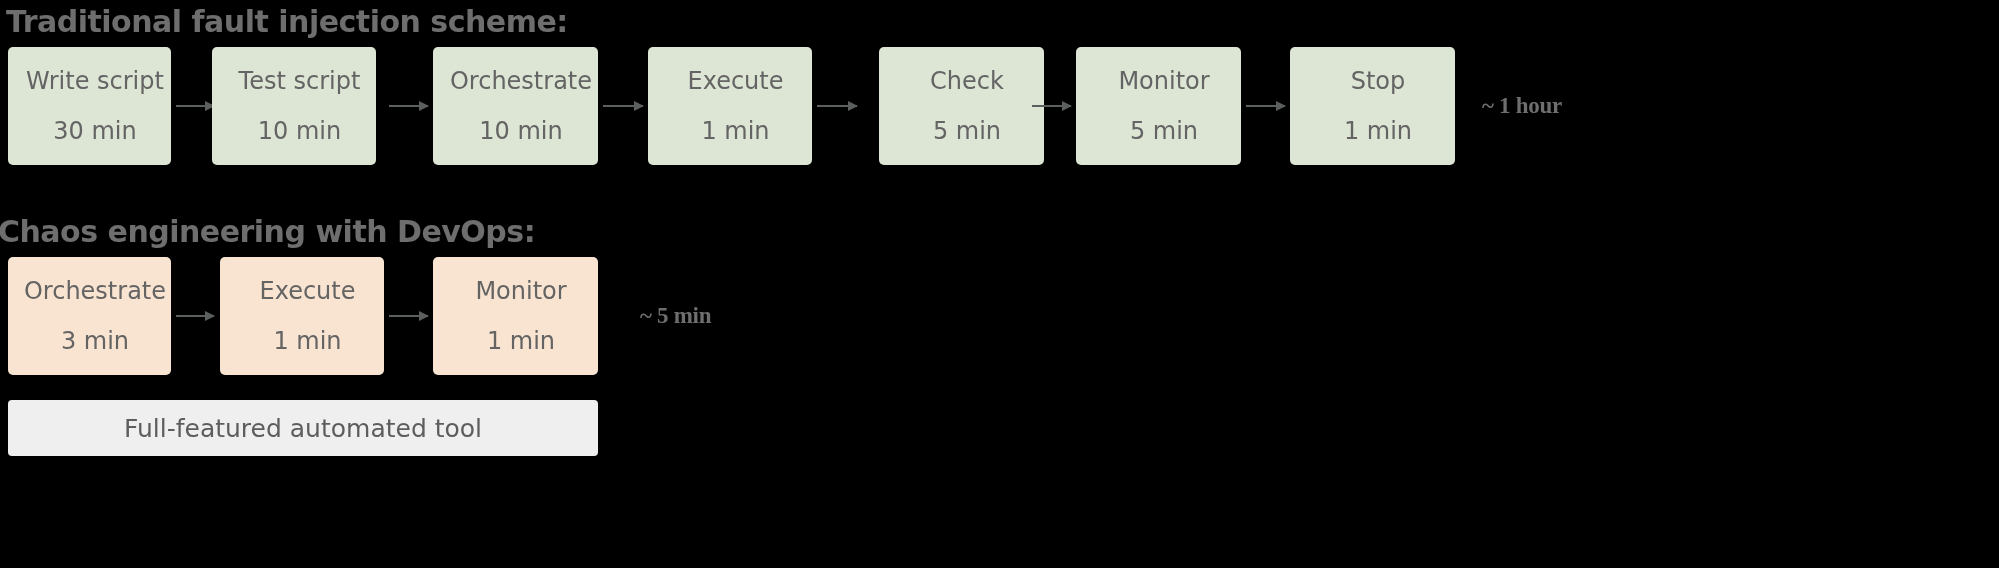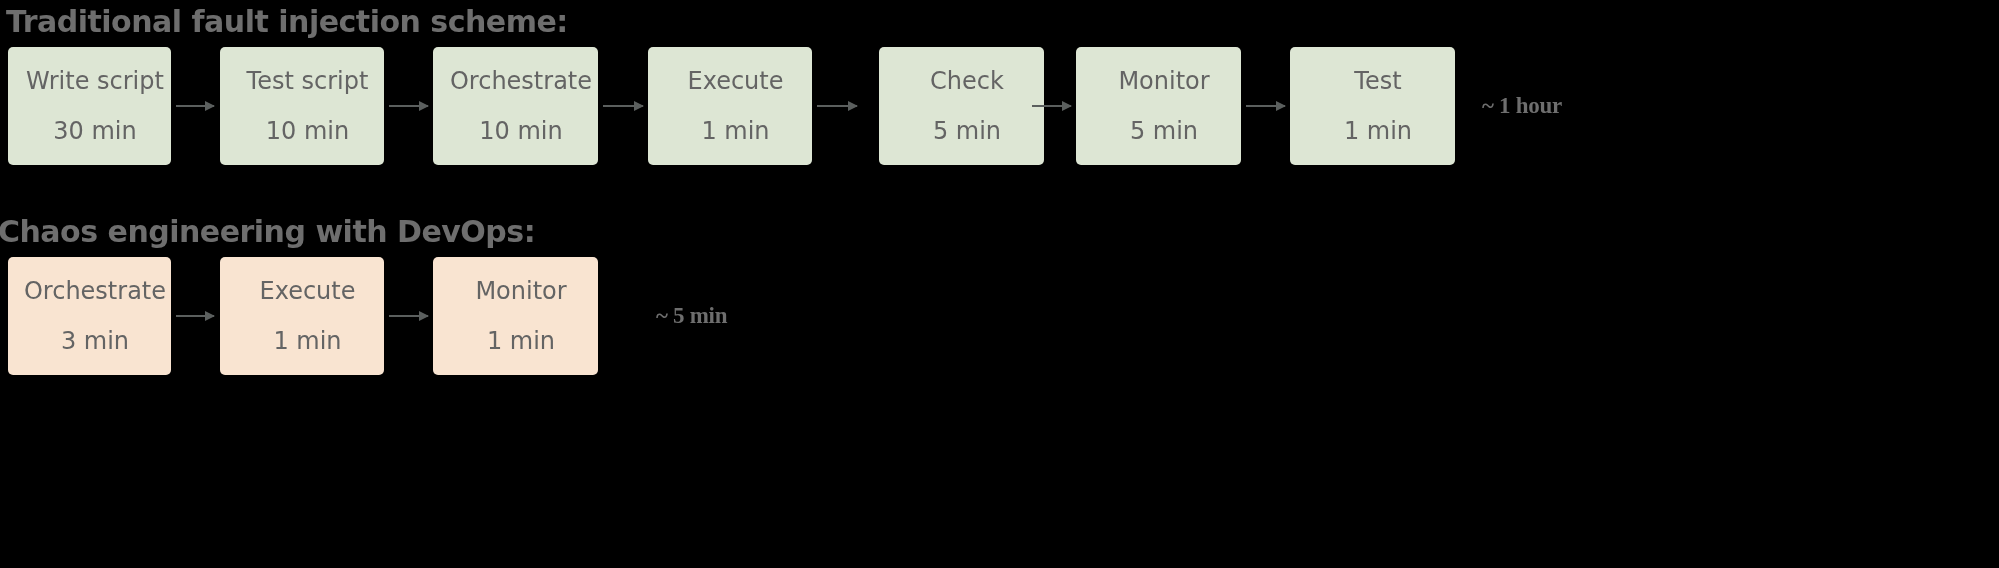--- a/index.html
+++ b/index.html
@@ -123,21 +123,21 @@
   <div class="section-title" style="left:6px; top:4px;">Traditional fault injection scheme:</div>
 
   <div class="flow-row" style="top:47px;">
 
     <div class="node green" style="left:8px; width:163px;">
       <div class="node-label">Write script</div>
       <div class="node-duration">30 min</div>
     </div>
     <div class="arrow" style="left:176px; width:38px;"></div>
 
-    <div class="node green" style="left:220px; width:164px;">
+    <div class="node green" style="left:212px; width:164px;">
       <div class="node-label">Test script</div>
       <div class="node-duration">10 min</div>
     </div>
     <div class="arrow" style="left:389px; width:39px;"></div>
 
     <div class="node green" style="left:433px; width:165px;">
       <div class="node-label">Orchestrate</div>
       <div class="node-duration">10 min</div>
     </div>
     <div class="arrow" style="left:603px; width:40px;"></div>
@@ -154,21 +154,21 @@
     </div>
     <div class="arrow" style="left:1032px; width:39px;"></div>
 
     <div class="node green" style="left:1076px; width:165px;">
       <div class="node-label">Monitor</div>
       <div class="node-duration">5 min</div>
     </div>
     <div class="arrow" style="left:1246px; width:39px;"></div>
 
     <div class="node green" style="left:1290px; width:165px;">
-      <div class="node-label">Test</div>
+      <div class="node-label">Stop</div>
       <div class="node-duration">1 min</div>
     </div>
   </div>
 
   <div class="total-label" style="left:1482px; top:93px;">~ 1 hour</div>
 
   <div class="section-title" style="left:-2px; top:214px;">Chaos engineering with DevOps:</div>
 
   <div class="flow-row" style="top:257px;">
 
@@ -183,16 +183,19 @@
       <div class="node-duration">1 min</div>
     </div>
     <div class="arrow" style="left:389px; width:39px;"></div>
 
     <div class="node peach" style="left:433px; width:165px;">
       <div class="node-label">Monitor</div>
       <div class="node-duration">1 min</div>
     </div>
   </div>
 
-  <div class="total-label" style="left:656px; top:303px;">~ 5 min</div>
-
+  <div class="total-label" style="left:640px; top:303px;">~ 5 min</div>
+
+  <div class="tool-bar" style="left:8px; top:400px; width:590px; height:56px;">
+    <div class="tool-bar-label">Full-featured automated tool</div>
+  </div>
 
 </div>
 
 </body></html>

